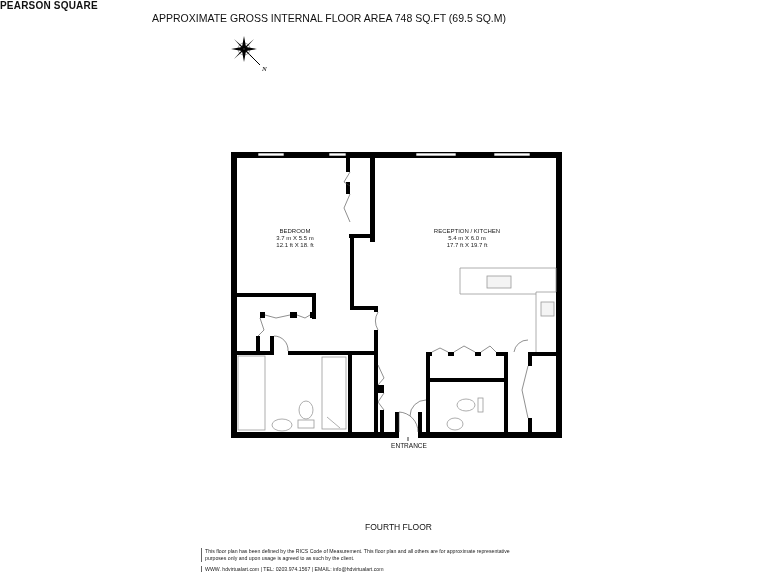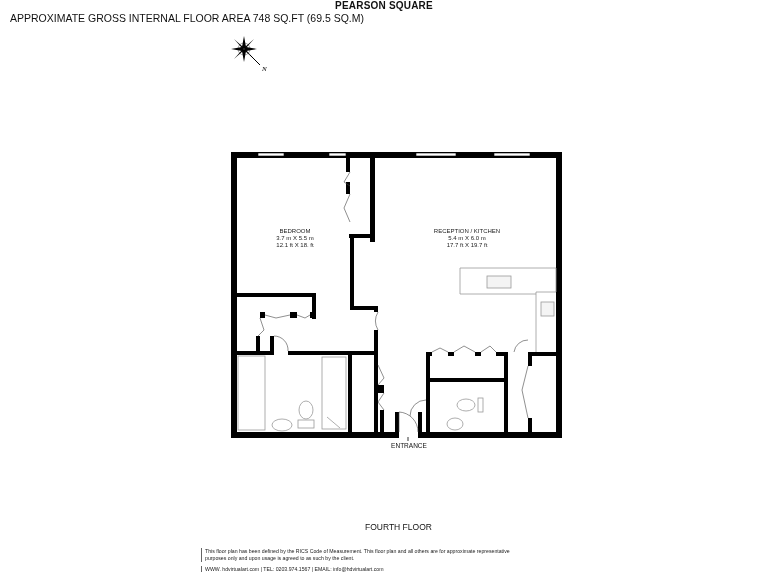--- a/index.html
+++ b/index.html
@@ -1,18 +1,18 @@
 <!DOCTYPE html>
 <html><head>
 <meta charset="utf-8">
 <style>
   html, body { margin: 0; padding: 0; background: #ffffff; }
   body { width: 768px; height: 576px; position: relative; overflow: hidden; font-family: "Liberation Sans", sans-serif; color: #111; }
-  .title { position: absolute; left: 0; width: 768px; top: 0; text-align: center; font-weight: bold; font-size: 10px; letter-spacing: 0.2px; }
-  .subtitle { position: absolute; left: 10px; width: 658px; top: 12px; text-align: left; font-size: 10.5px; }
+  .title { position: absolute; left: 0; width: 768px; top: 0; font-weight: bold; font-size: 10px; letter-spacing: 0.2px; }
+  .subtitle { position: absolute; left: 0; width: 658px; top: 12px; text-align: center; font-size: 10.5px; }
   .compass { position: absolute; left: 228px; top: 33px; width: 48px; height: 44px; }
   .plan { position: absolute; left: 0; top: 0; width: 768px; height: 576px; }
   .room-label { position: absolute; text-align: center; font-size: 6px; line-height: 7px; color: #222; }
   .entrance { position: absolute; left: 384px; top: 442px; width: 50px; text-align: center; font-size: 6.5px; }
   .floor-label { position: absolute; left: 365px; top: 522px; width: 80px; text-align: left; font-size: 8.5px; }
   .disclaimer { position: absolute; left: 201px; top: 548px; width: 310px; border-left: 1px solid #666; padding-left: 3px; font-size: 5.2px; line-height: 7px; color: #222; }
   .contact { position: absolute; left: 201px; top: 566px; border-left: 1px solid #666; padding-left: 3px; font-size: 5.2px; color: #222; }
 </style>
 </head>
 <body>

